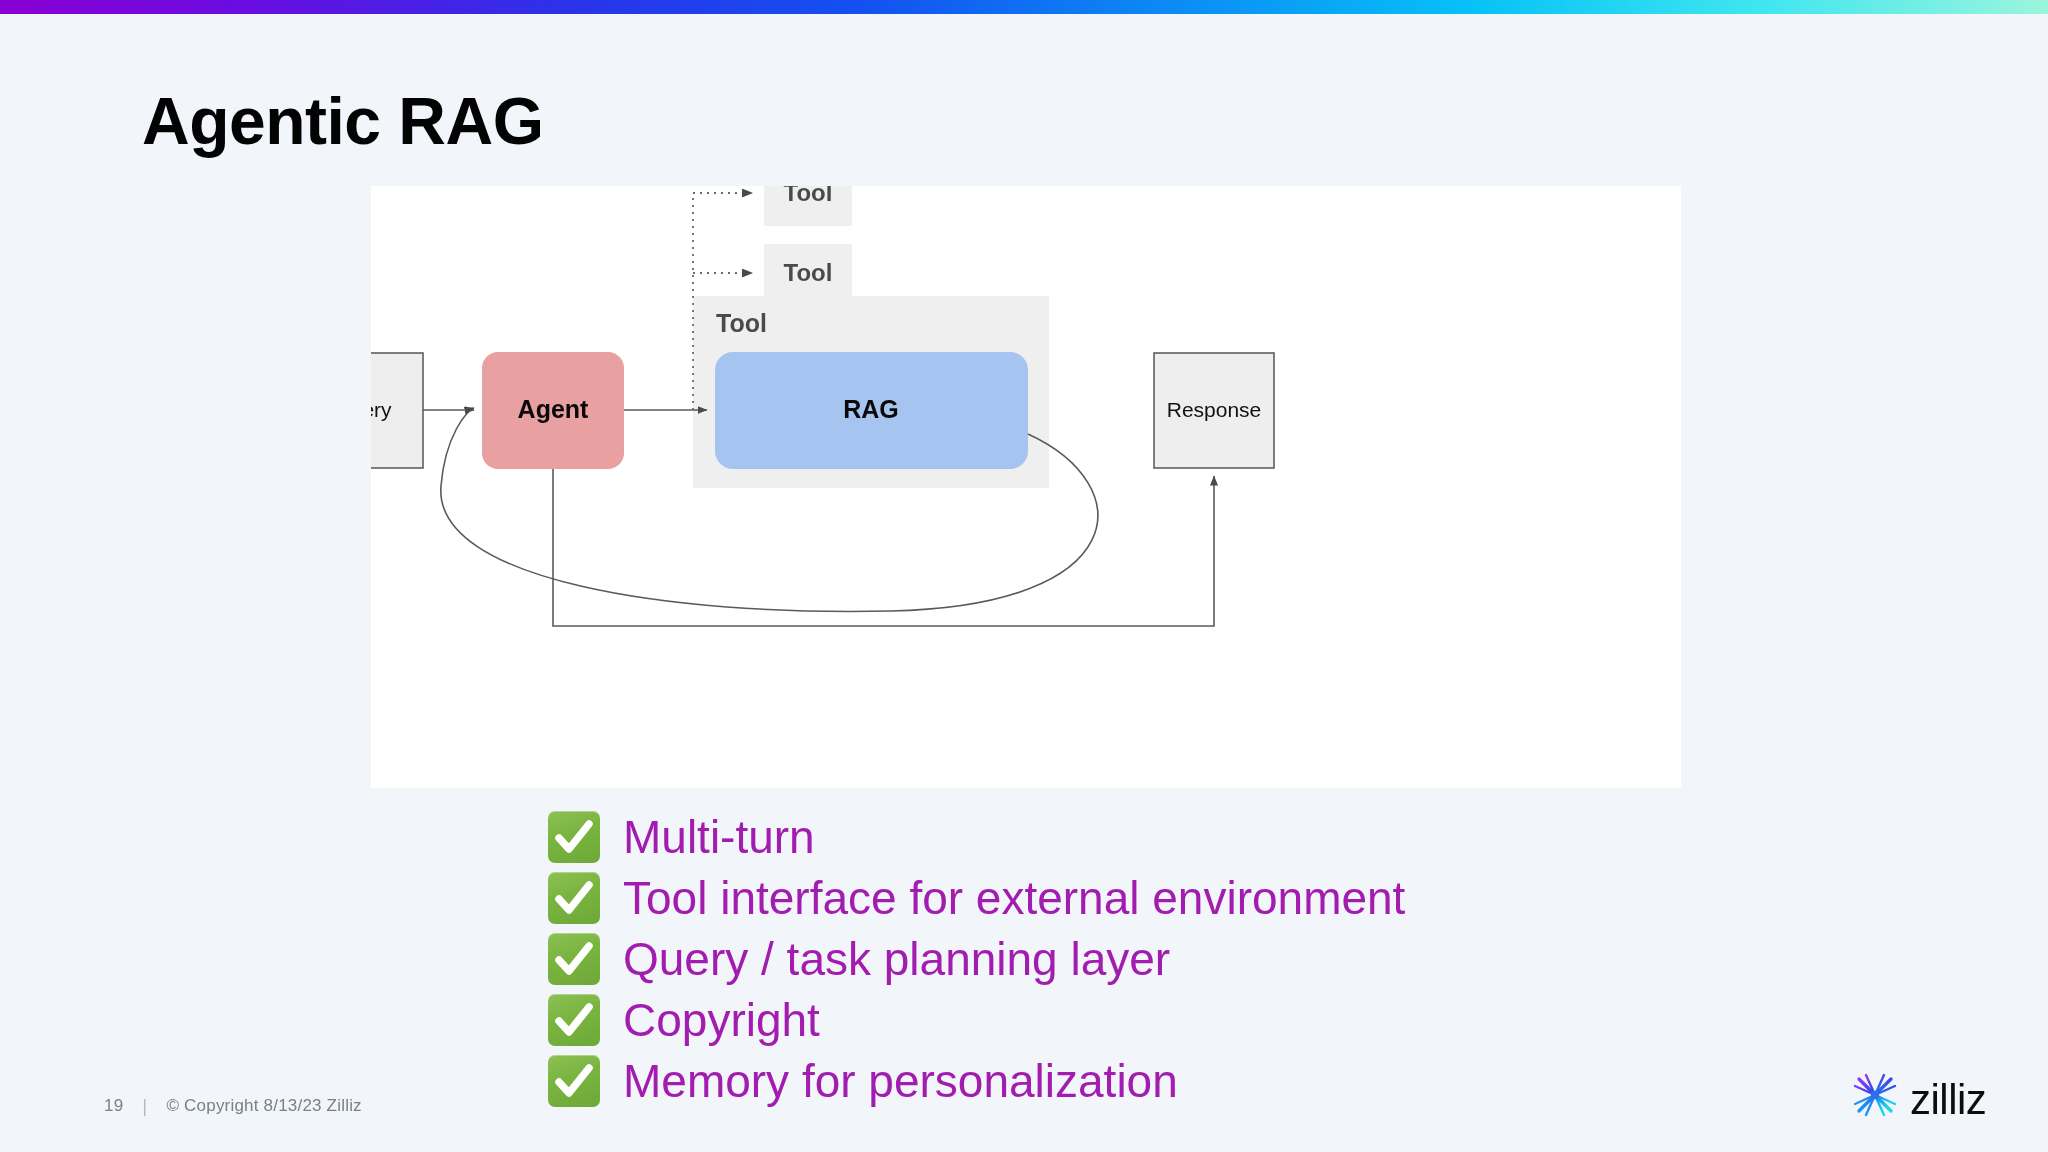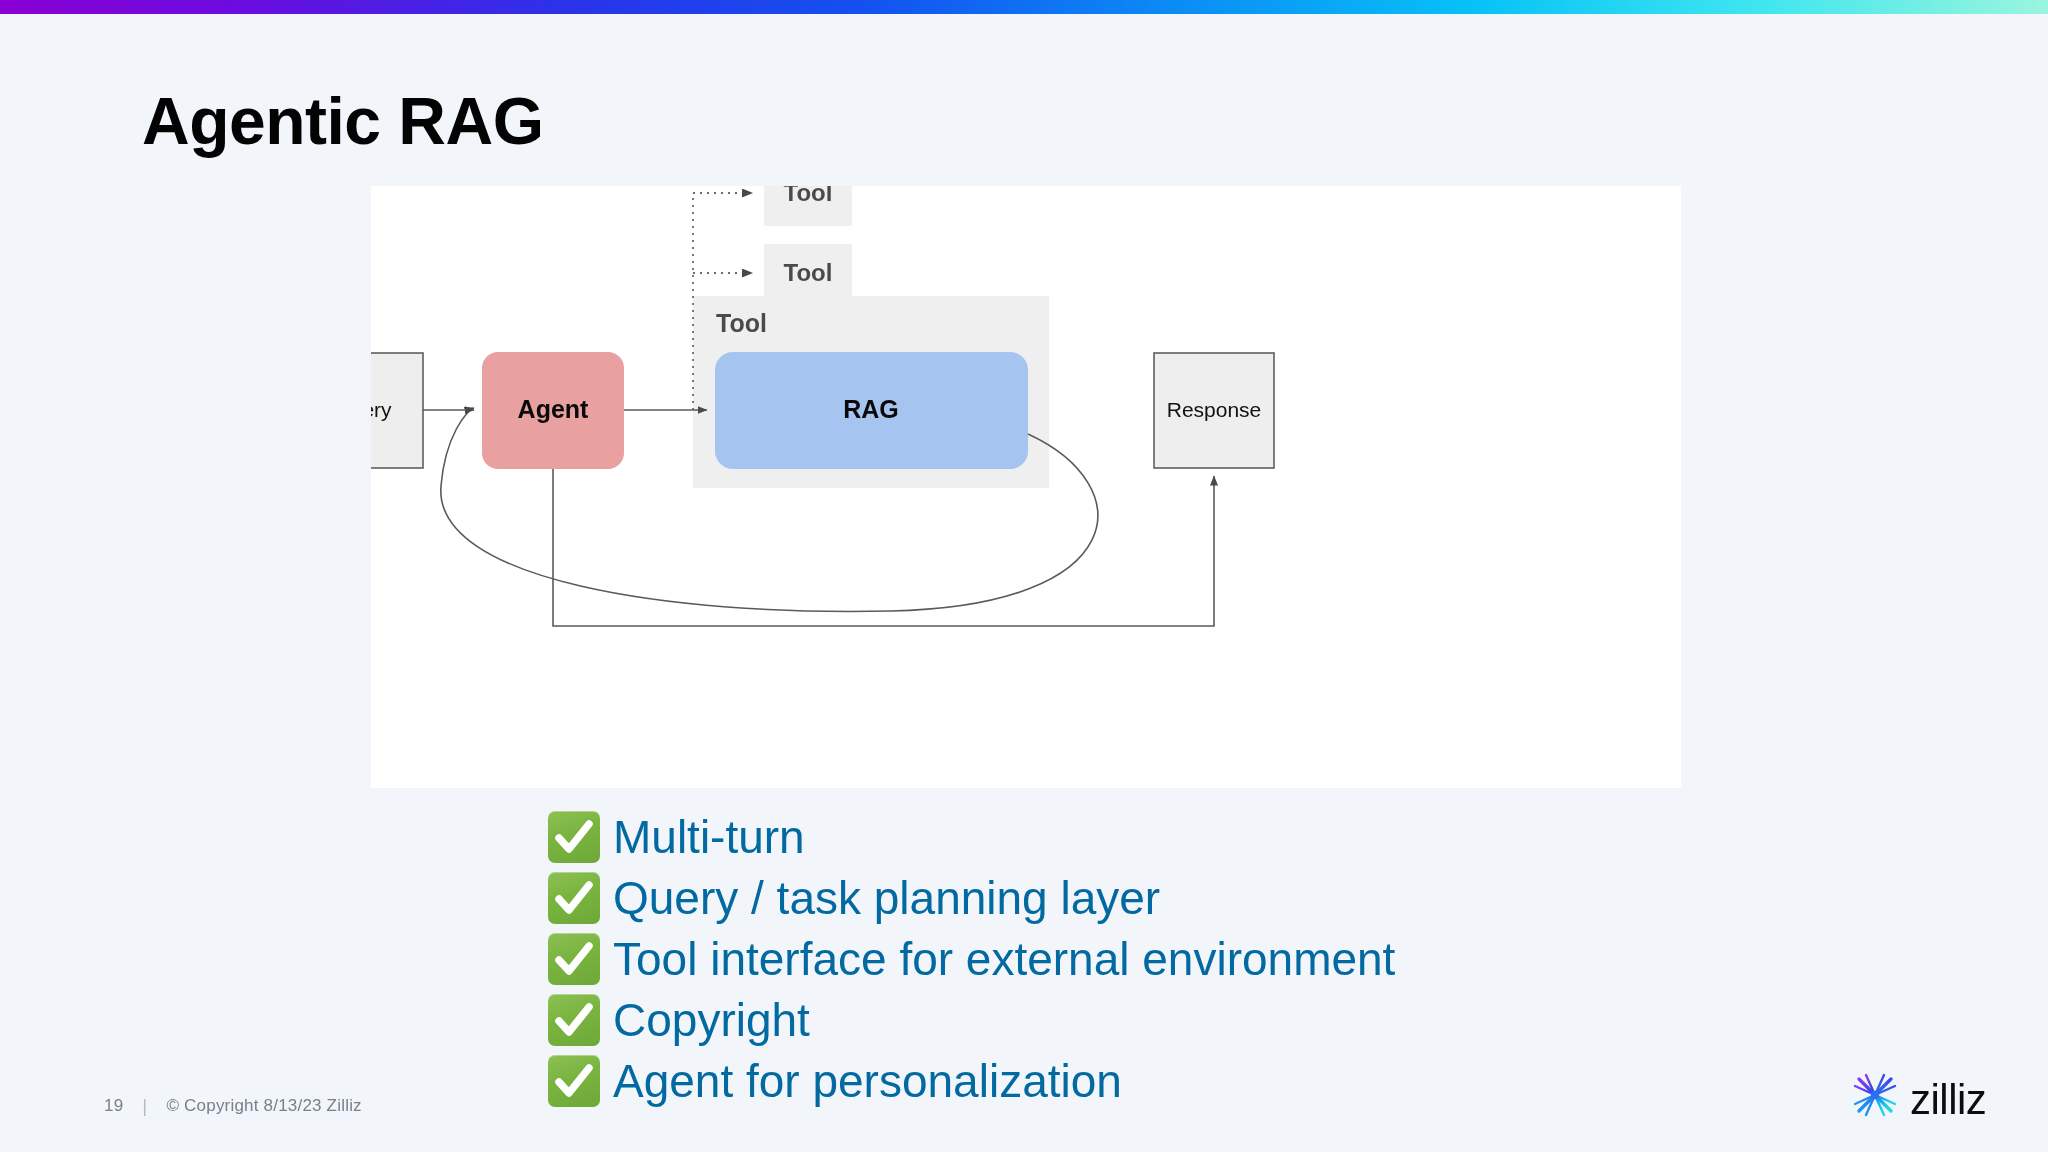--- a/index.html
+++ b/index.html
@@ -117,23 +117,23 @@
     box-shadow: inset 0 1px 0 rgba(255,255,255,0.35);
     position: relative;
   }
   .check-icon svg {
     position: absolute;
     left: 0; top: 0;
     width: 52px;
     height: 52px;
   }
   .bullet-text {
-    margin-left: 13px;
+    margin-left: 23px;
     font-size: 46px;
-    color: #0369a1;
+    color: #a21caf;
     font-weight: 400;
     white-space: nowrap;
     line-height: 1;
   }
 
   
   #footer {
     position: absolute;
     left: 104px;
     top: 1095px;
@@ -268,48 +268,48 @@
     </span>
     <span class="bullet-text">Multi-turn</span>
   </div>
 
   <div class="bullet-row">
     <span class="check-icon">
       <svg viewBox="0 0 52 52">
           <path d="M11 27 L21 38 L41 13" stroke="#ffffff" stroke-width="7.5" stroke-linecap="round" stroke-linejoin="round" fill="none"></path>
         </svg>
     </span>
+    <span class="bullet-text">Tool interface for external environment</span>
+  </div>
+
+  <div class="bullet-row">
+    <span class="check-icon">
+      <svg viewBox="0 0 52 52">
+          <path d="M11 27 L21 38 L41 13" stroke="#ffffff" stroke-width="7.5" stroke-linecap="round" stroke-linejoin="round" fill="none"></path>
+        </svg>
+    </span>
     <span class="bullet-text">Query / task planning layer</span>
   </div>
 
   <div class="bullet-row">
     <span class="check-icon">
       <svg viewBox="0 0 52 52">
           <path d="M11 27 L21 38 L41 13" stroke="#ffffff" stroke-width="7.5" stroke-linecap="round" stroke-linejoin="round" fill="none"></path>
         </svg>
     </span>
-    <span class="bullet-text">Tool interface for external environment</span>
-  </div>
-
-  <div class="bullet-row">
-    <span class="check-icon">
-      <svg viewBox="0 0 52 52">
-          <path d="M11 27 L21 38 L41 13" stroke="#ffffff" stroke-width="7.5" stroke-linecap="round" stroke-linejoin="round" fill="none"></path>
-        </svg>
-    </span>
     <span class="bullet-text">Copyright</span>
   </div>
 
   <div class="bullet-row">
     <span class="check-icon">
       <svg viewBox="0 0 52 52">
           <path d="M11 27 L21 38 L41 13" stroke="#ffffff" stroke-width="7.5" stroke-linecap="round" stroke-linejoin="round" fill="none"></path>
         </svg>
     </span>
-    <span class="bullet-text">Agent for personalization</span>
+    <span class="bullet-text">Memory for personalization</span>
   </div>
 
 </div>
 
 <div id="footer">
   <span id="footer-page-number">19</span>
   <span id="footer-divider">|</span>
   <span id="footer-copyright">© Copyright  8/13/23  Zilliz</span>
 </div>
 

